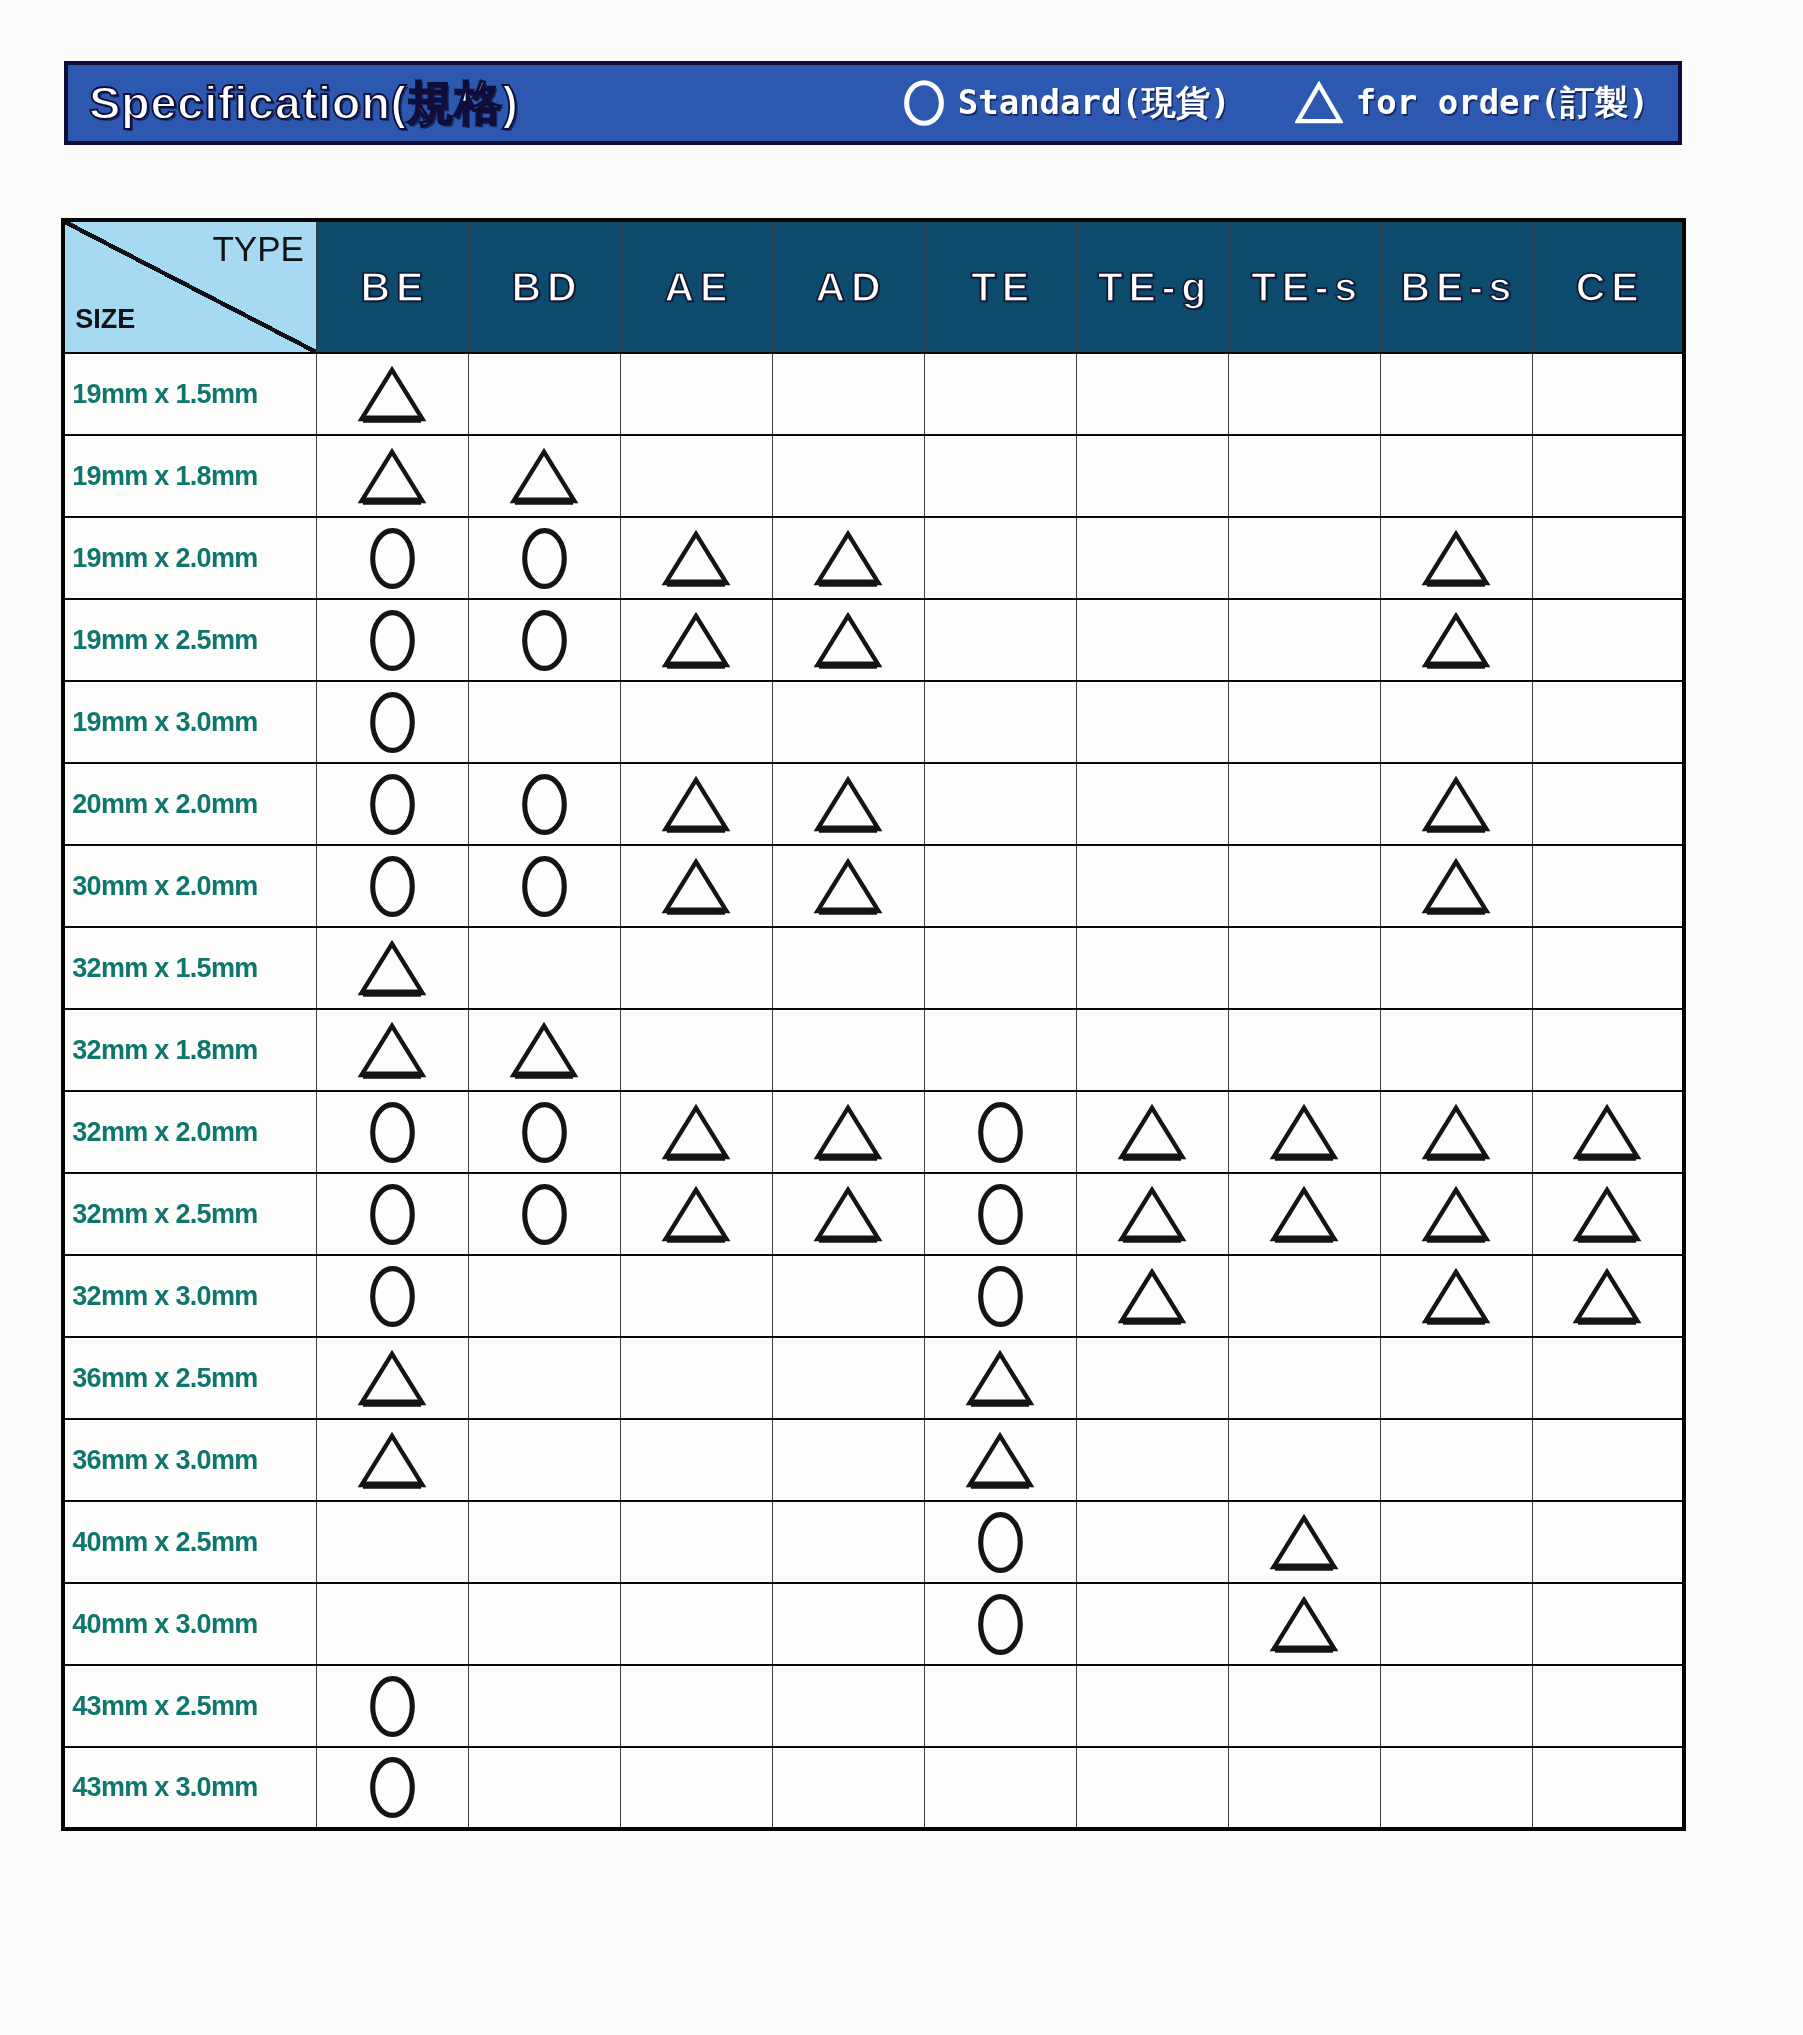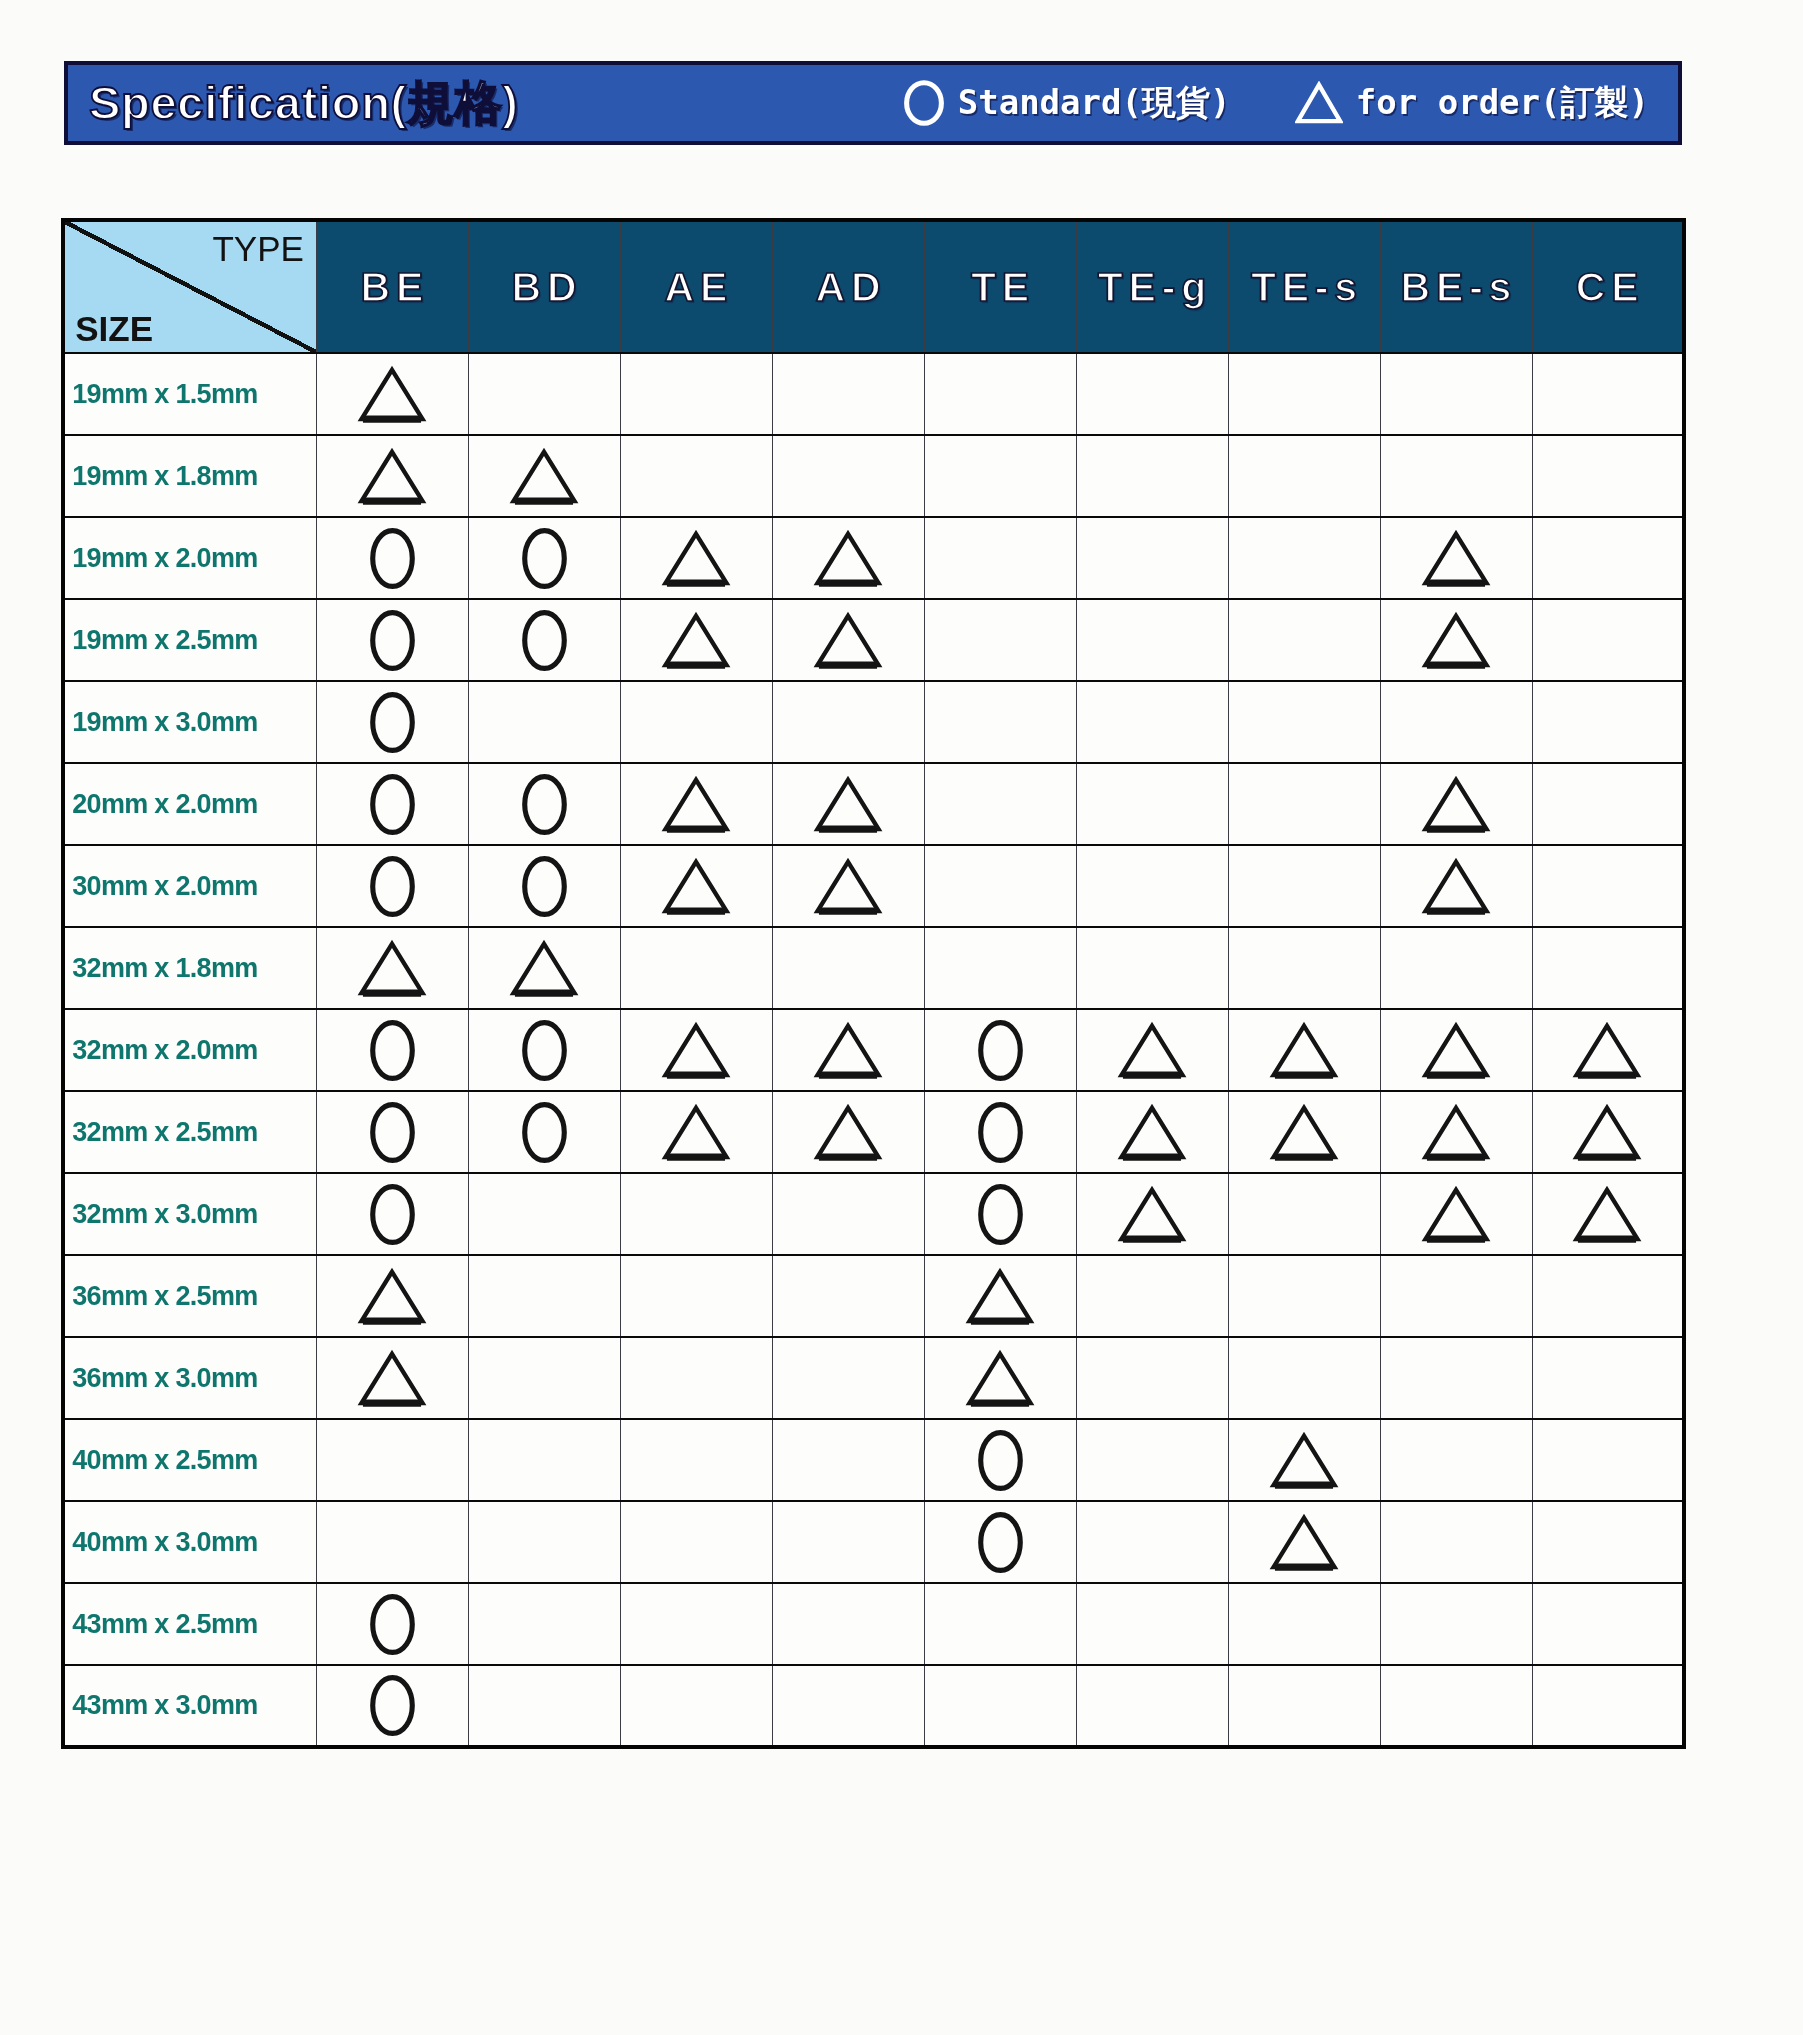--- a/index.html
+++ b/index.html
@@ -56,22 +56,22 @@
     position:relative;background:#a6d9f2;
     background-image:linear-gradient(to bottom left,
       transparent calc(50% - 2.2px), #111 calc(50% - 2.2px),
       #111 calc(50% + 2.2px), transparent calc(50% + 2.2px));
   }
   .corner-type{
     position:absolute;top:7.3px;right:11.6px;
     font-size:35px;font-weight:normal;color:#121212;letter-spacing:0px;
   }
   .corner-size{
-    position:absolute;bottom:3px;left:10.2px;
-    font-size:35px;font-weight:bold;color:#121212;
+    position:absolute;bottom:17px;left:10.2px;
+    font-size:27px;font-weight:bold;color:#121212;
   }
   th.row-label{
     text-align:left;padding-left:7.3px;
     font-size:27px;font-weight:bold;color:#0f766e;
     letter-spacing:-0.7px;white-space:nowrap;
   }
   td.data-cell{text-align:center;vertical-align:middle;}
   td.data-cell svg{display:inline-block;vertical-align:middle;}
 </style>
 </head>
@@ -259,20 +259,35 @@
         <td class="data-cell"></td>
         <td class="data-cell"></td>
         <td class="data-cell"></td>
         <td class="data-cell"><svg width="70" height="61" viewBox="0 0 96 84">
             <path d="M48 8 L90 76 L6 76 Z" fill="none" stroke="#141414" stroke-width="6"></path>
             <line x1="8" y1="76" x2="88" y2="76" stroke="#141414" stroke-width="10"></line>
           </svg></td>
         <td class="data-cell"></td>
       </tr>
       <tr>
+        <th class="row-label">32mm x 1.5mm</th>
+        <td class="data-cell"><svg width="70" height="61" viewBox="0 0 96 84">
+            <path d="M48 8 L90 76 L6 76 Z" fill="none" stroke="#141414" stroke-width="6"></path>
+            <line x1="8" y1="76" x2="88" y2="76" stroke="#141414" stroke-width="10"></line>
+          </svg></td>
+        <td class="data-cell"></td>
+        <td class="data-cell"></td>
+        <td class="data-cell"></td>
+        <td class="data-cell"></td>
+        <td class="data-cell"></td>
+        <td class="data-cell"></td>
+        <td class="data-cell"></td>
+        <td class="data-cell"></td>
+      </tr>
+      <tr>
         <th class="row-label">32mm x 1.8mm</th>
         <td class="data-cell"><svg width="70" height="61" viewBox="0 0 96 84">
             <path d="M48 8 L90 76 L6 76 Z" fill="none" stroke="#141414" stroke-width="6"></path>
             <line x1="8" y1="76" x2="88" y2="76" stroke="#141414" stroke-width="10"></line>
           </svg></td>
         <td class="data-cell"><svg width="70" height="61" viewBox="0 0 96 84">
             <path d="M48 8 L90 76 L6 76 Z" fill="none" stroke="#141414" stroke-width="6"></path>
             <line x1="8" y1="76" x2="88" y2="76" stroke="#141414" stroke-width="10"></line>
           </svg></td>
         <td class="data-cell"></td>

